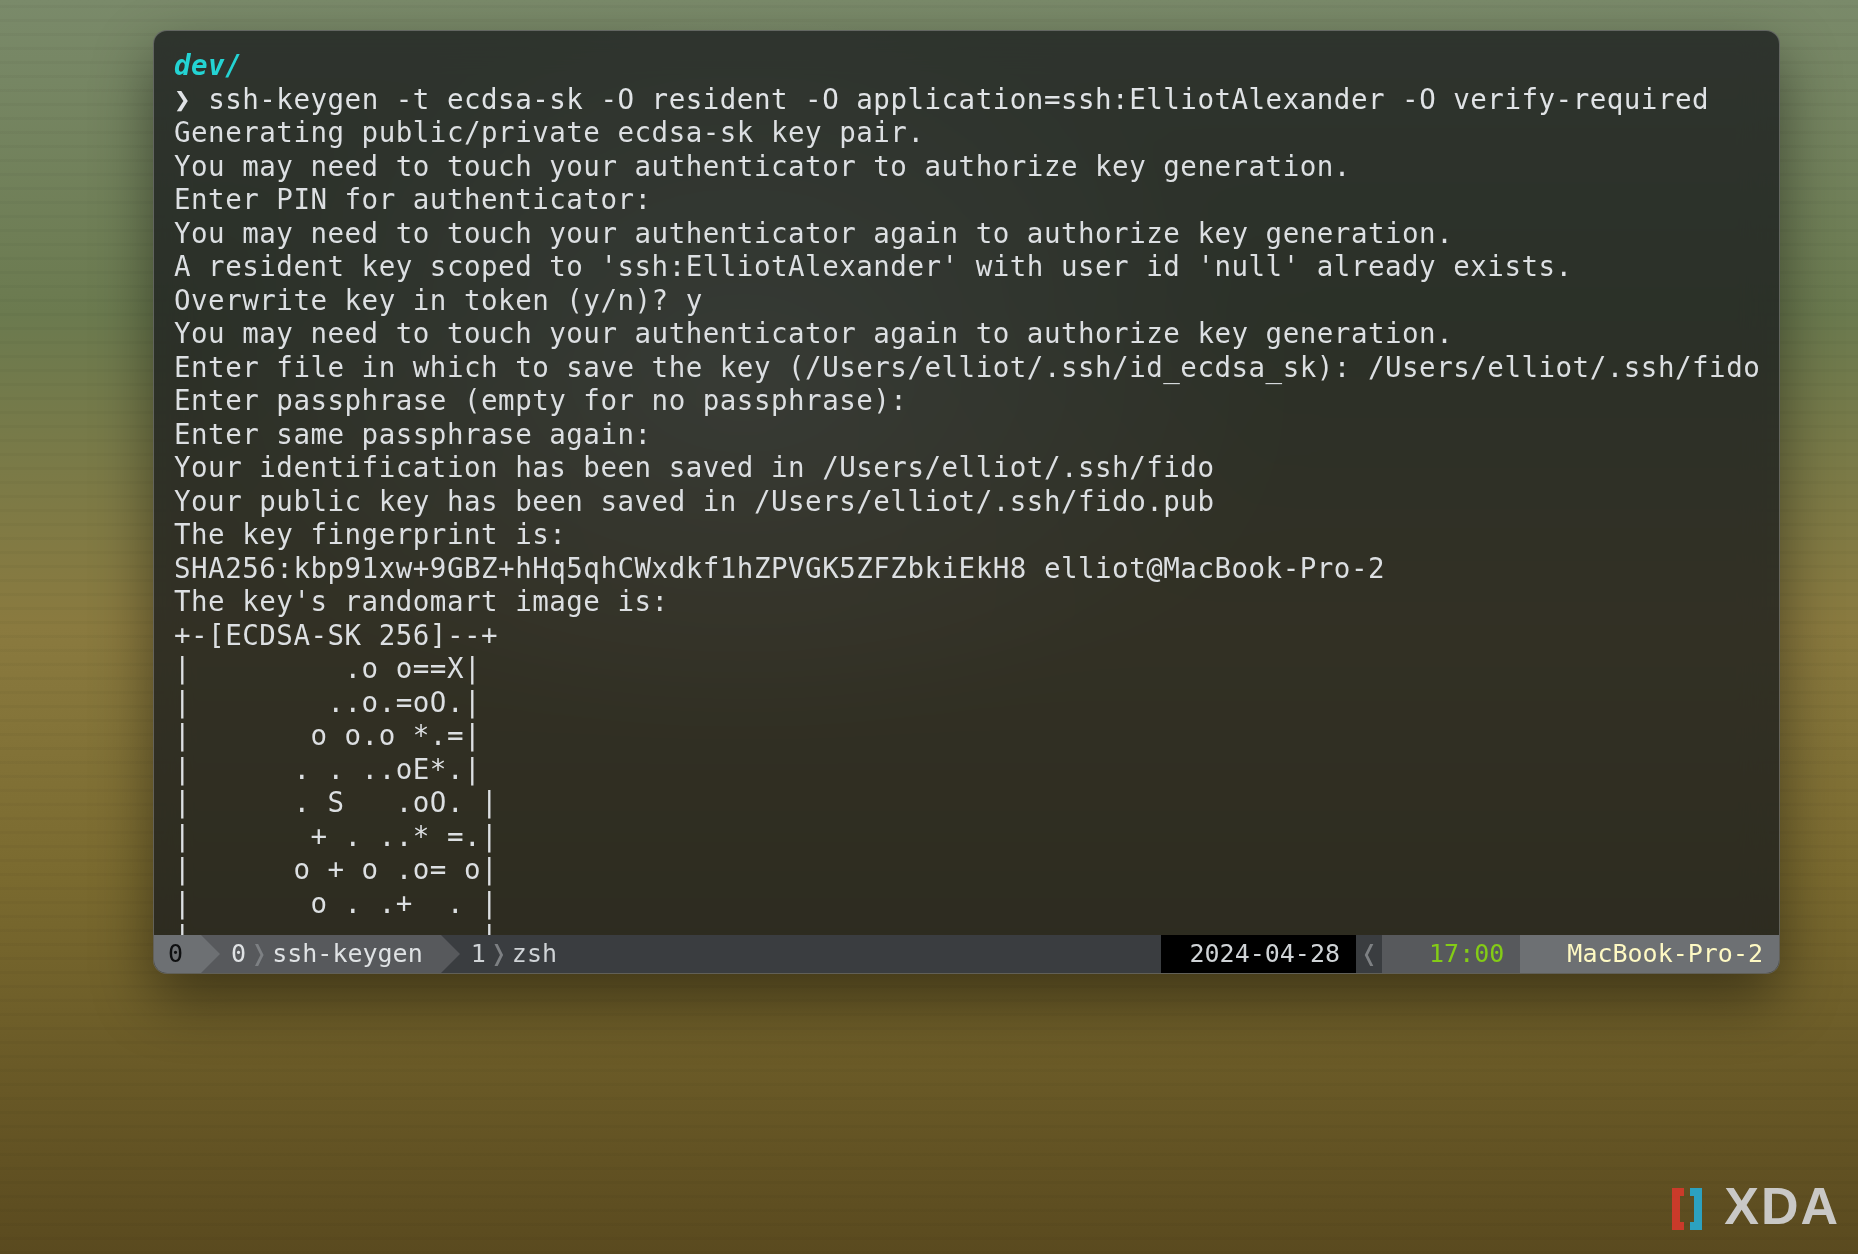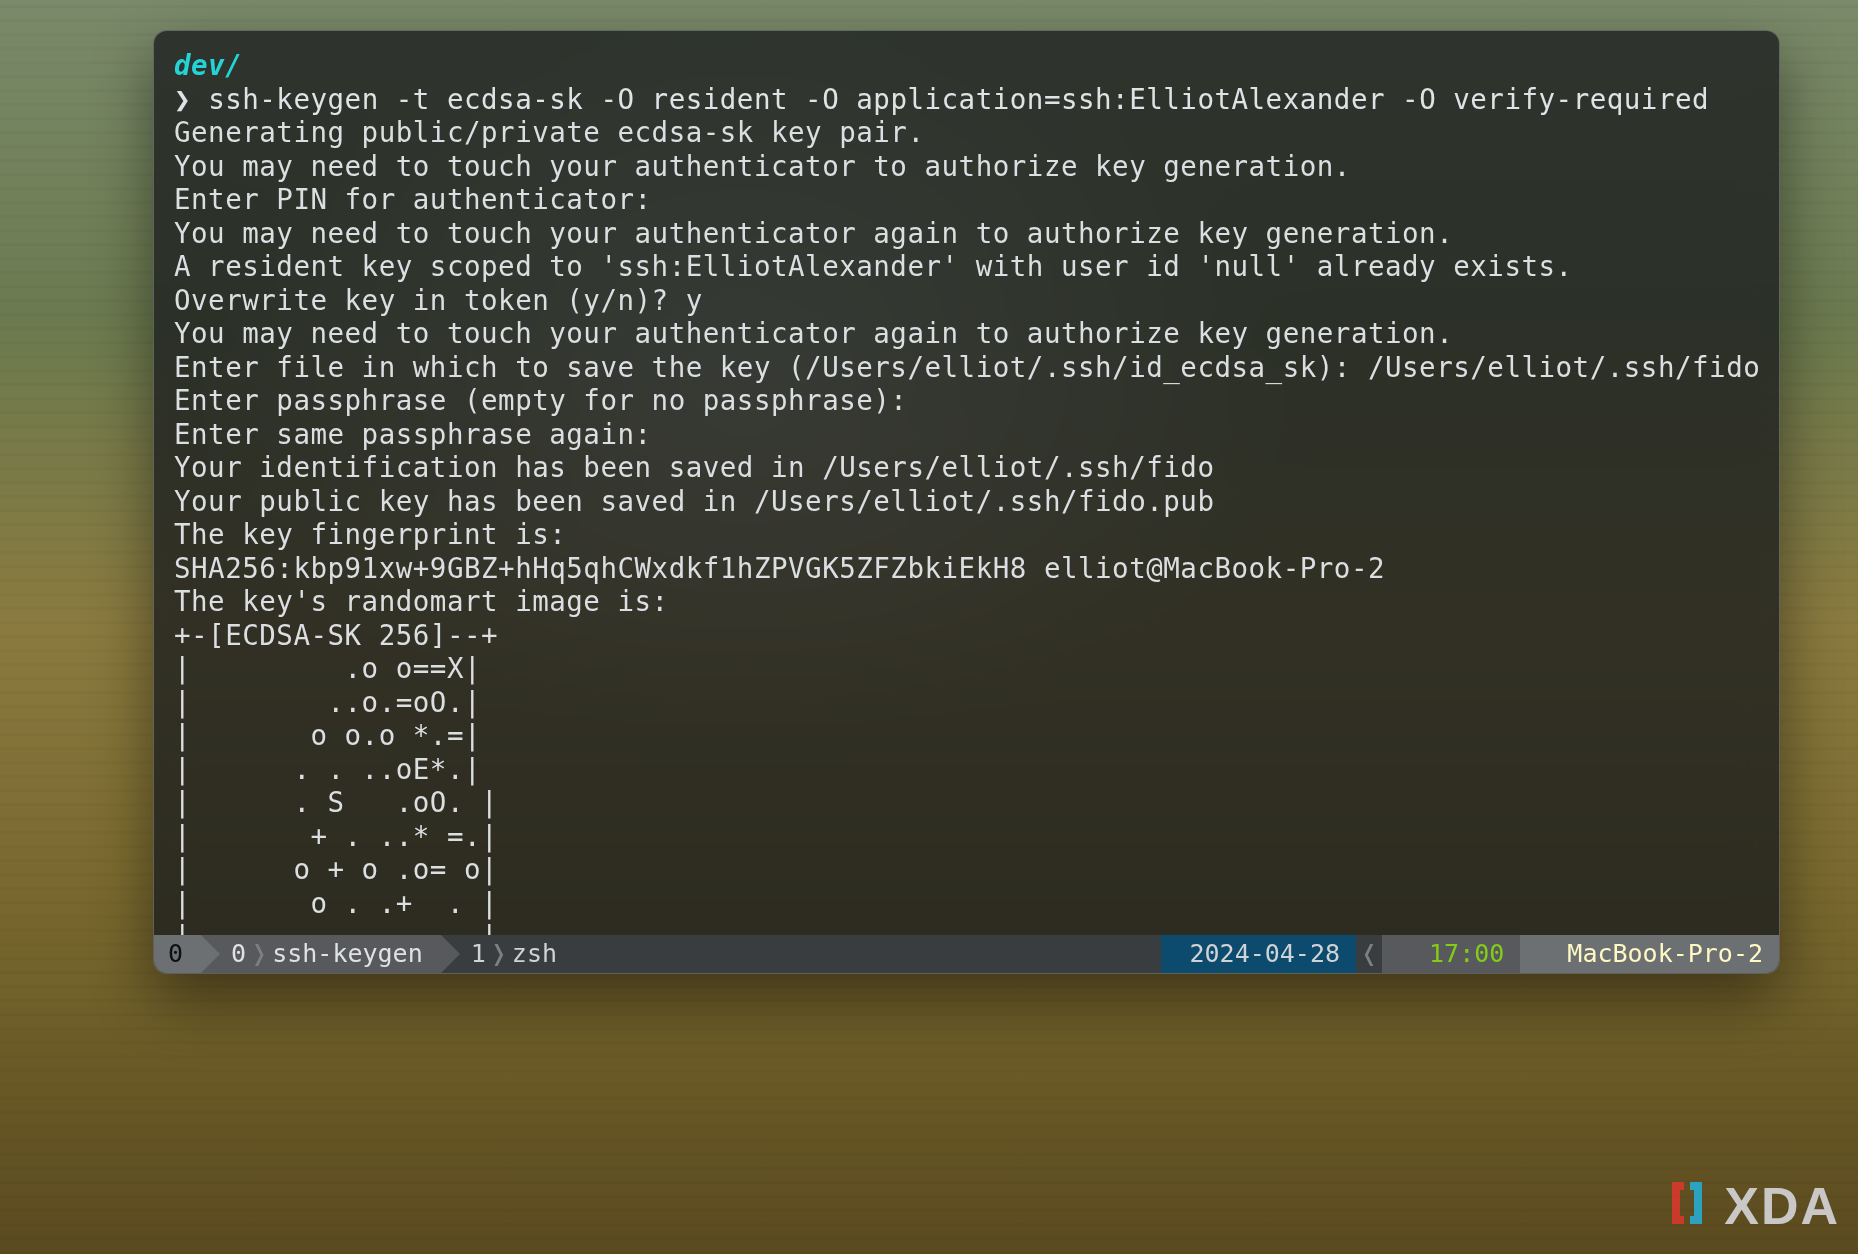--- a/index.html
+++ b/index.html
@@ -89,34 +89,34 @@
   .seg-c { background: #3a3d40; color: #cfd3d6; padding-left: 30px; }
   .sep-thin {
     color: #7d8083; padding: 0 4px 0 4px;
     display:flex; align-items:center;
     font-size: 30px;
   }
 
   
   .rseg { position: relative; padding: 0 16px 0 28px; display:flex; align-items:center; }
   .rseg .arrow-l { left: -19px; border-right: 19px solid currentColor; }
-  .rseg-a { background: #0c4a6e; color: #cfd3d6; }
+  .rseg-a { background: #000000; color: #cfd3d6; }
   .rseg-b { background: #57595c; color: #84cc16; }
   .rseg-b .arrow-l { color: #57595c; z-index:2; }
   .rseg-c { background: #6d7073; color: #fef9c3; }
   .rseg-c .arrow-l { color: #6d7073; z-index:3; }
   .rsep-thin { color:#7d8083; font-size:30px; padding: 0 4px; display:flex; align-items:center; }
 
   
   .logo {
     position: absolute;
     right: 18px;
     bottom: 18px;
     display: flex;
-    align-items: flex-start;
+    align-items: flex-end;
     gap: 10px;
     opacity: 0.95;
     pointer-events: none;
   }
   .logo svg { display:block; }
   .logo-text {
     font-family: Arial, Helvetica, sans-serif;
     font-weight: 800;
     font-size: 52px;
     letter-spacing: 2px;

